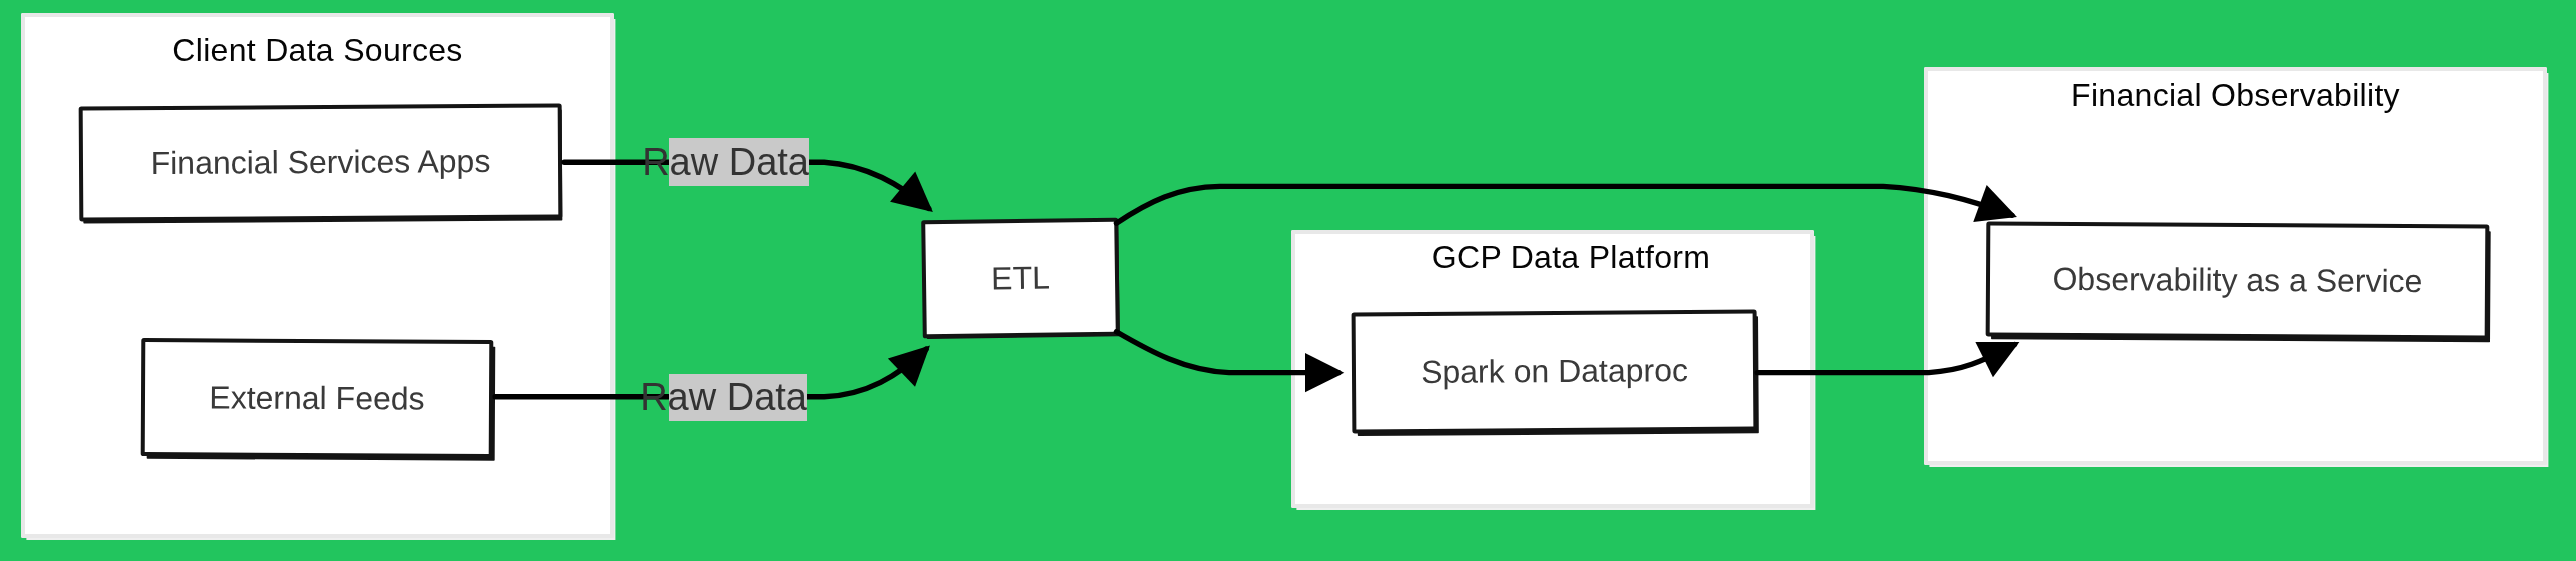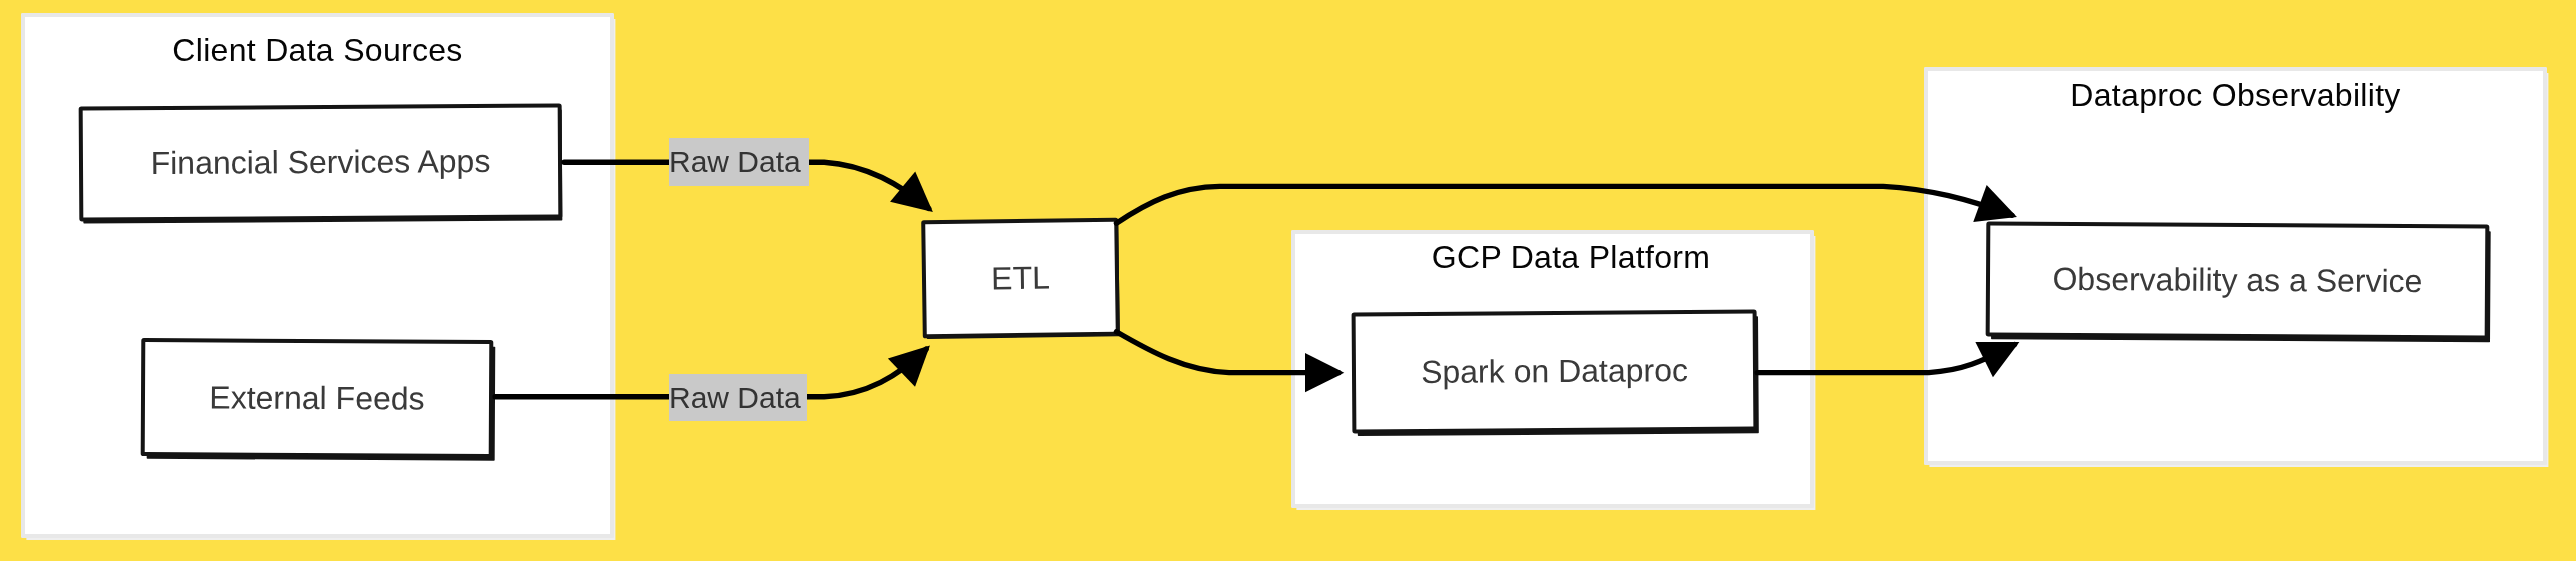--- a/index.html
+++ b/index.html
@@ -1,18 +1,18 @@
 <!DOCTYPE html>
 <html style="font-size:10.7px"><head>
 <meta charset="utf-8">
 <style>
   html,body{margin:0;padding:0;background:#fff;}
   body{width:2576px;height:561px;overflow:hidden;font-family:"Liberation Sans",sans-serif;}
   *{box-sizing:border-box;}
-  #stage{position:relative;width:2576px;height:561px;background:#fde047;}
+  #stage{position:relative;width:2576px;height:561px;background:#22c55e;}
 
   .container-box{
     position:absolute;
     border:4.7px solid #e8e8e8;
     background:#ffffff;
     z-index:1;
     box-shadow:3.4px 4px 0 -2px #efefef;
     border-radius:1.3px;
   }
   .container-title{
@@ -55,41 +55,41 @@
     stroke-linecap:round;
   }
 
   .edge-label{
     position:absolute;
     background:#c9c9c9;
     color:#333333;
     z-index:4;
     display:flex;
     align-items:center;
-    justify-content:flex-start;
-    font-size:30px;
+    justify-content:flex-end;
+    font-size:38px;
     white-space:nowrap;
   }
 </style>
 </head>
 <body>
 
 <div id="stage">
 
   <div class="container-box" style="left:21px;top:13.4px;width:593px;height:525px;">
     <div class="container-title" style="top:16px;">Client Data Sources</div>
   </div>
 
 
   <div class="container-box" style="left:1291px;top:230px;width:523px;height:278px;">
     <div class="container-title" style="top:6px;padding-left:37px;">GCP Data Platform</div>
   </div>
 
   <div class="container-box" style="left:1924px;top:67px;width:623px;height:398px;">
-    <div class="container-title" style="top:7.4px;">Dataproc Observability</div>
+    <div class="container-title" style="top:7.4px;">Financial Observability</div>
   </div>
 
   <svg id="edges-svg" viewBox="0 0 3840 837" xmlns="http://www.w3.org/2000/svg">
     <defs>
       <marker id="arrow" viewBox="0 0 12 12" refX="10" refY="6" markerWidth="8" markerHeight="8" orient="auto">
         <path d="M0.5,0.5 L11.5,6 L0.5,11.5 Z" fill="#000"></path>
       </marker>
     </defs>
     <path class="edge" d="M 840 242 L 1228 242 C 1292 246 1342 276 1384 311" marker-end="url(#arrow)"></path>
     <path class="edge" d="M 737 592 L 1228 592 C 1292 589 1338 561 1380 521" marker-end="url(#arrow)"></path>

